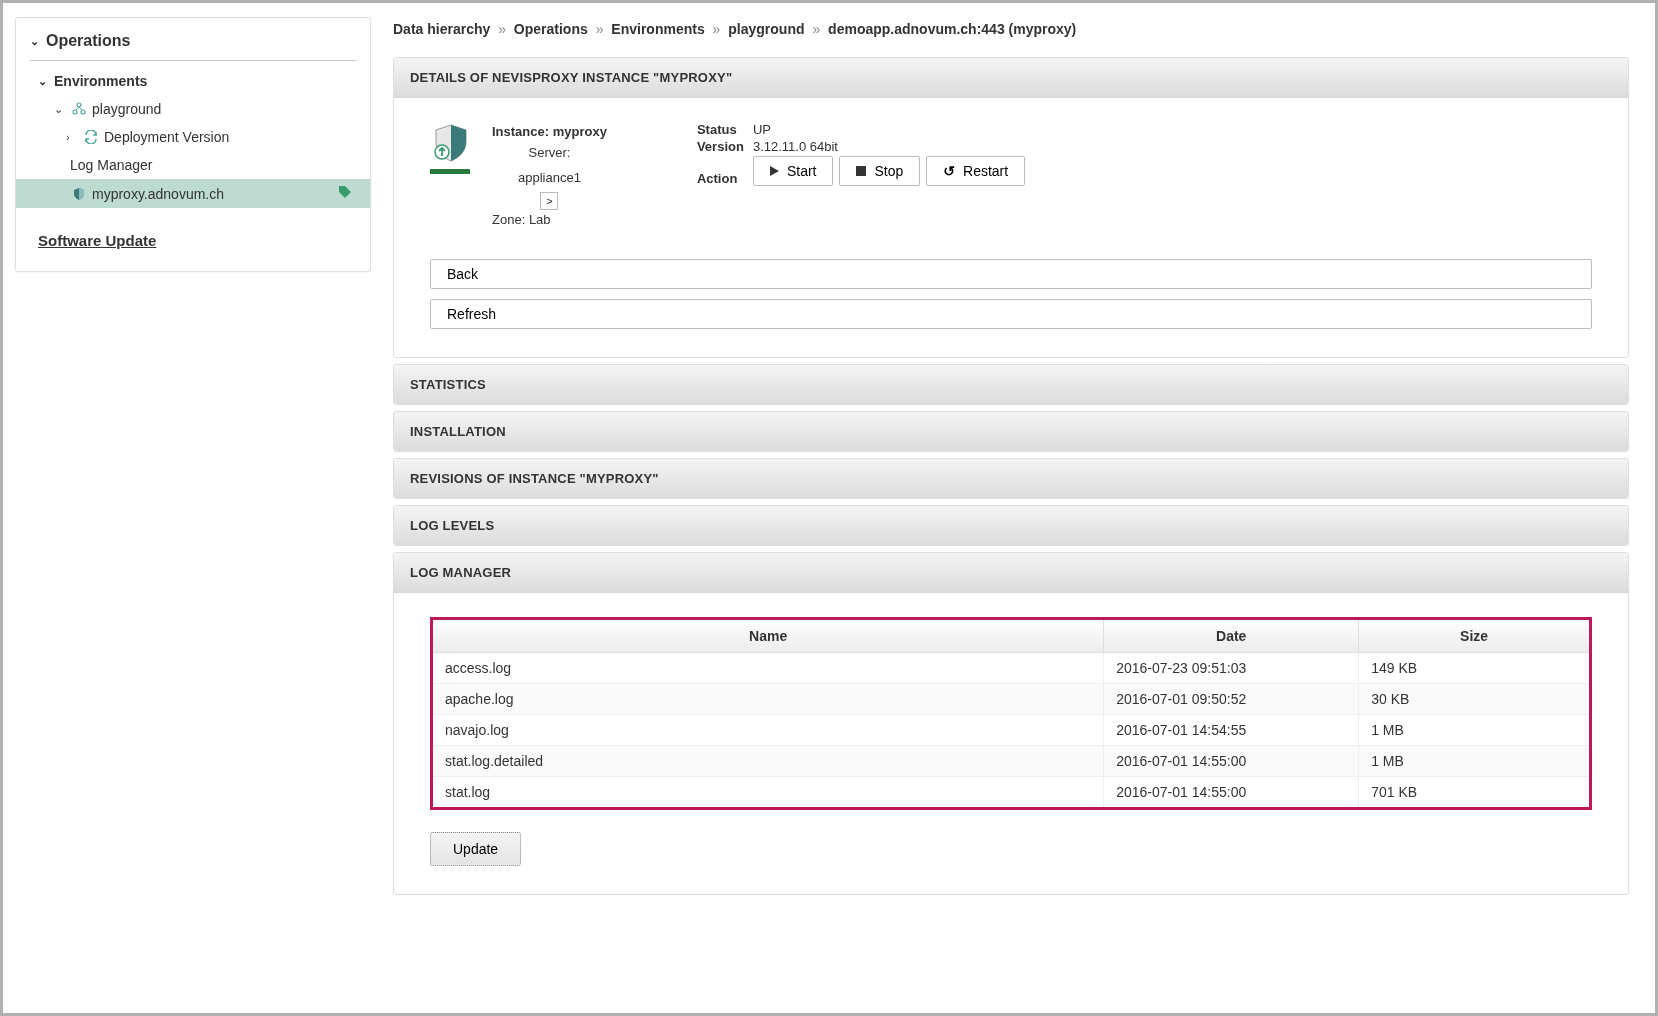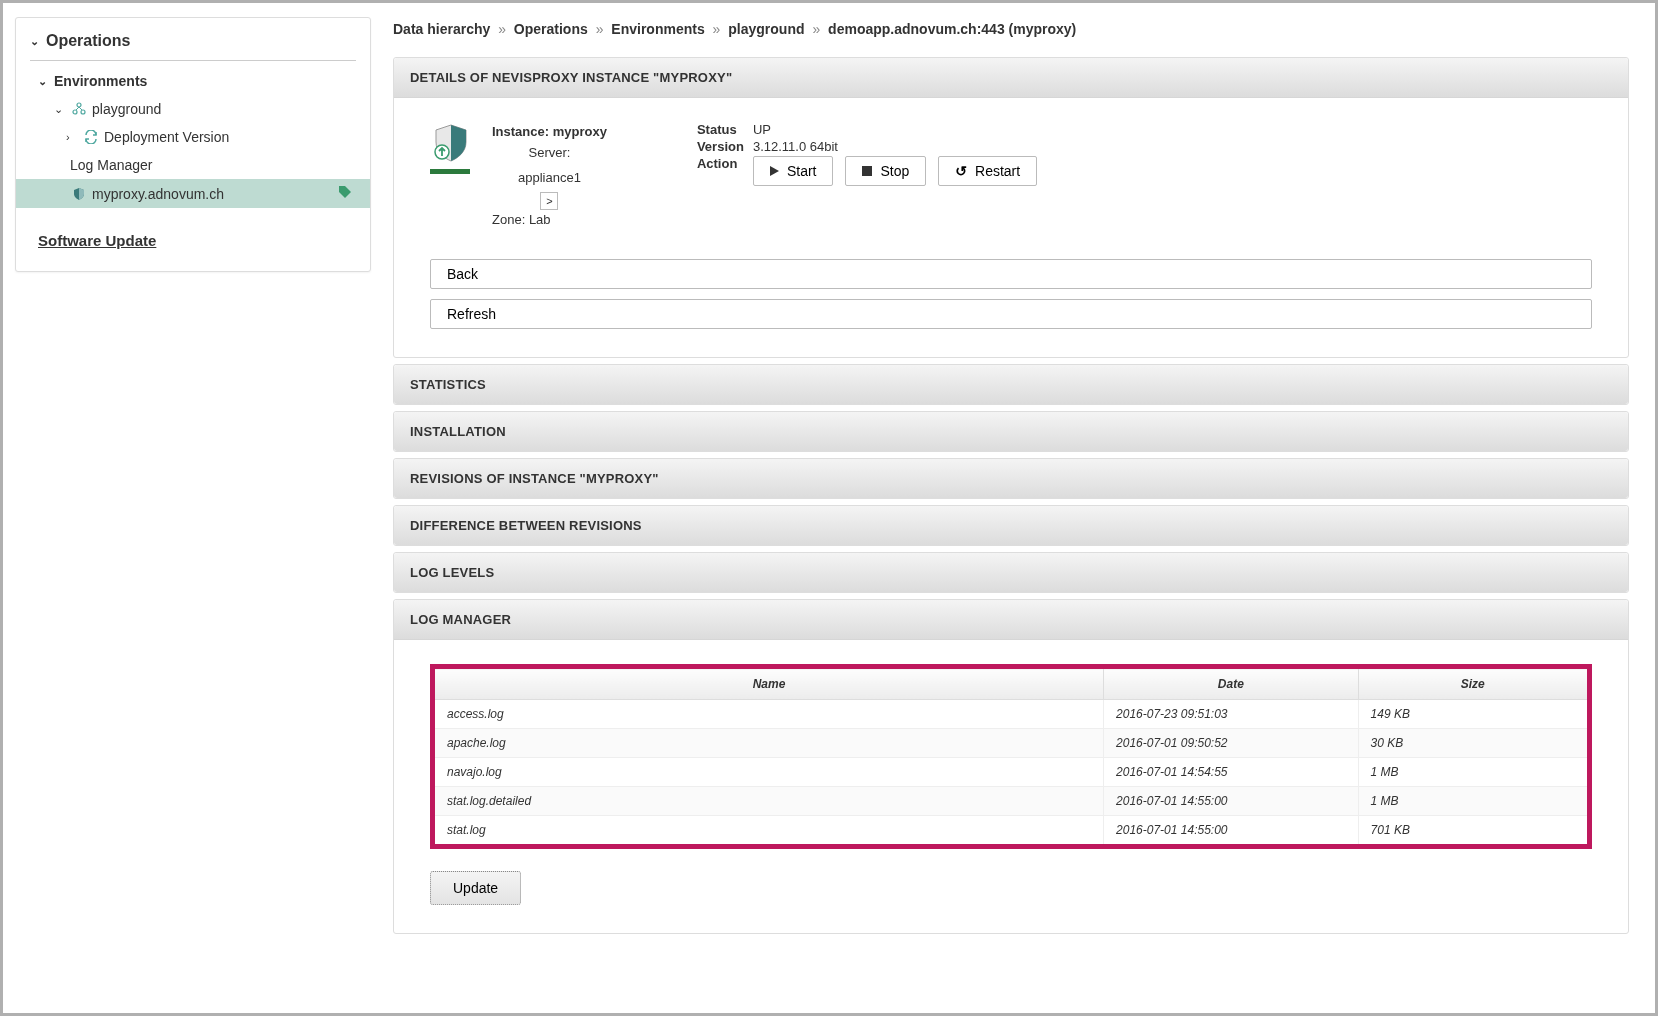--- a/index.html
+++ b/index.html
@@ -129,43 +129,42 @@
   .kv b { font-weight: bold; }
   .server-line { display:flex; align-items:center; gap:4px;flex-direction:column;}
   .mini-btn {
     border: 1px solid #bbb;
     background:#fff;
     width:18px; height:18px;
     font-size:11px;
     display:inline-flex; align-items:center; justify-content:center;
     cursor:pointer;
   }
-  .details-right .kv-row { display:flex; align-items:flex-start; margin-bottom:2px;}
+  .details-right .kv-row { display:flex; align-items:flex-end; margin-bottom:2px;}
   .details-right .kv-row .klabel { font-weight:bold; width:56px; font-size:13px;}
   .btn {
     border: 1px solid #bbb;
     background: #fff;
     padding: 6px 16px;
     font-size: 14px;
     border-radius: 2px;
     cursor: pointer;
     display:inline-flex; align-items:center; gap:8px;
   }
   .btn-row { display:flex; gap:10px; margin-top: 28px; flex-direction: column; }
-  .action-btns { display:inline-flex; gap:12px; }
+  .action-btns { display:inline-flex; gap:6px; }
   .icon-play { width:0;height:0;border-left:9px solid #333;border-top:5px solid transparent;border-bottom:5px solid transparent;}
   .icon-stop { width:10px;height:10px;background:#333;}
   .icon-restart { font-size:14px; font-weight:bold;}
   
   table.logtable {
     width: 100%;
     border-collapse: collapse;
-    font-size: 12px;
-    border: 5px solid #be185d;
-    font-style: italic;
+    font-size: 14px;
+    border: 3px solid #be185d;
   }
   table.logtable th {
     background: linear-gradient(#fdfdfd,#ececec);
     border: 1px solid #ddd;
     padding: 8px 12px;
     font-weight: bold;
     text-align: center;
   }
   table.logtable th.name { text-align:center; }
   table.logtable td {
@@ -333,23 +332,20 @@
     <div class="panel collapsed">
       <div class="panel-header">STATISTICS</div>
     </div>
     <div class="panel collapsed">
       <div class="panel-header">INSTALLATION</div>
     </div>
     <div class="panel collapsed">
       <div class="panel-header">REVISIONS OF INSTANCE "MYPROXY"</div>
     </div>
     <div class="panel collapsed">
-      <div class="panel-header">DIFFERENCE BETWEEN REVISIONS</div>
-    </div>
-    <div class="panel collapsed">
       <div class="panel-header">LOG LEVELS</div>
     </div>
 
     <div class="panel">
       <div class="panel-header">LOG MANAGER</div>
       <div class="panel-body">
         <table class="logtable">
           <thead>
             <tr>
               <th class="name" style="width:58%">Name</th>

